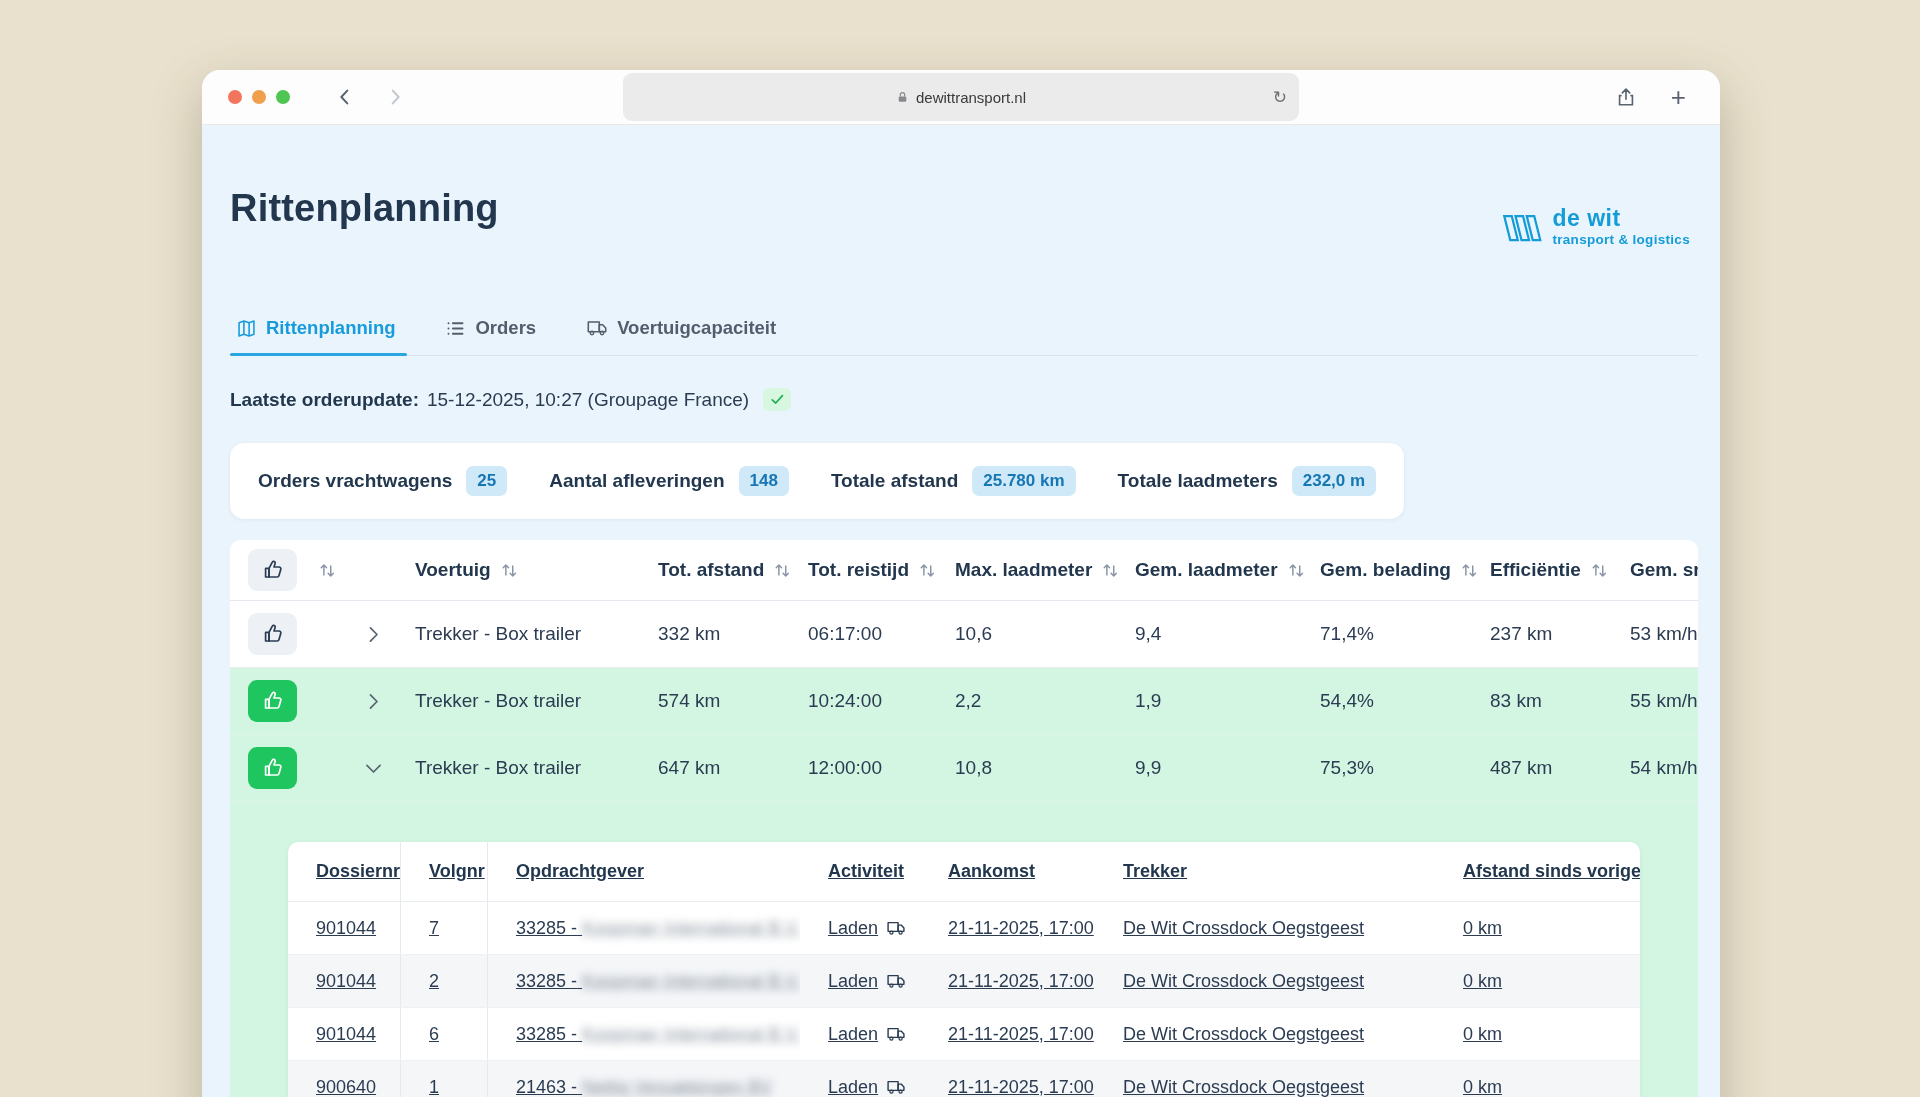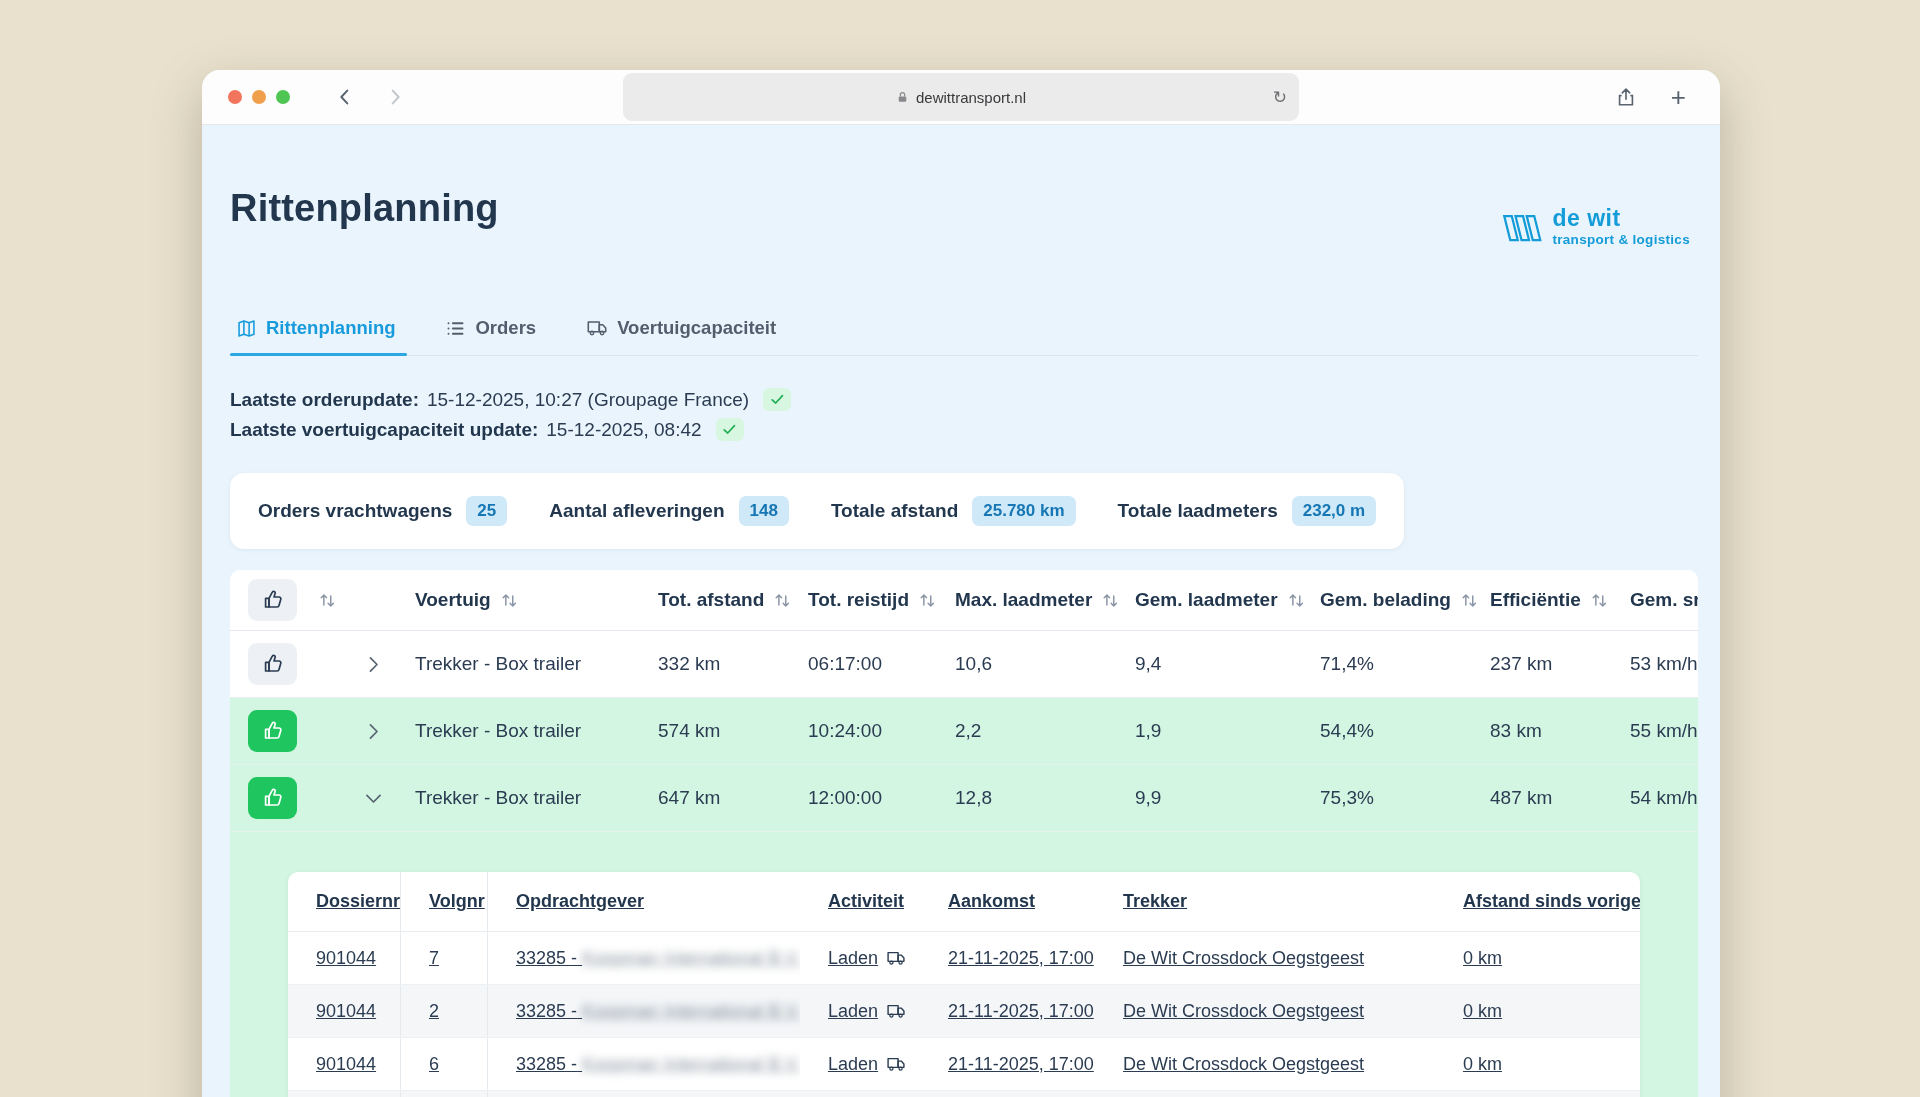--- a/index.html
+++ b/index.html
@@ -253,29 +253,20 @@
     <div class="status">
       <div class="status-line">
         <b>Laatste orderupdate:</b>
         <span>15-12-2025, 10:27 (Groupage France)</span>
         <span class="check-badge">
             <svg width="17" height="17" viewBox="0 0 24 24">
               <use href="#i-check"></use>
             </svg>
           </span>
       </div>
-      <div class="status-line">
-        <b>Laatste voertuigcapaciteit update:</b>
-        <span>15-12-2025, 08:42</span>
-        <span class="check-badge">
-            <svg width="17" height="17" viewBox="0 0 24 24">
-              <use href="#i-check"></use>
-            </svg>
-          </span>
-      </div>
     </div>
 
     
     <div class="stats-card">
       <div class="stat">
         <span class="stat-label">Orders vrachtwagens</span>
         <span class="stat-badge">25</span>
       </div>
       <div class="stat">
         <span class="stat-label">Aantal afleveringen</span>
@@ -415,21 +406,21 @@
                 <use href="#i-thumb"></use>
               </svg>
             </button>
           </div>
         <div class="cell c-exp"><span><svg width="21" height="21" viewBox="0 0 24 24">
                 <use href="#i-chev-down"></use>
               </svg></span></div>
         <div class="cell">Trekker - Box trailer</div>
         <div class="cell">647 km</div>
         <div class="cell">12:00:00</div>
-        <div class="cell">12,8</div>
+        <div class="cell">10,8</div>
         <div class="cell">9,9</div>
         <div class="cell">75,3%</div>
         <div class="cell">487 km</div>
         <div class="cell">54 km/h</div>
       </div>
 
       <div class="expansion">
         <div class="sub-card">
 
           <div class="srow shead">

